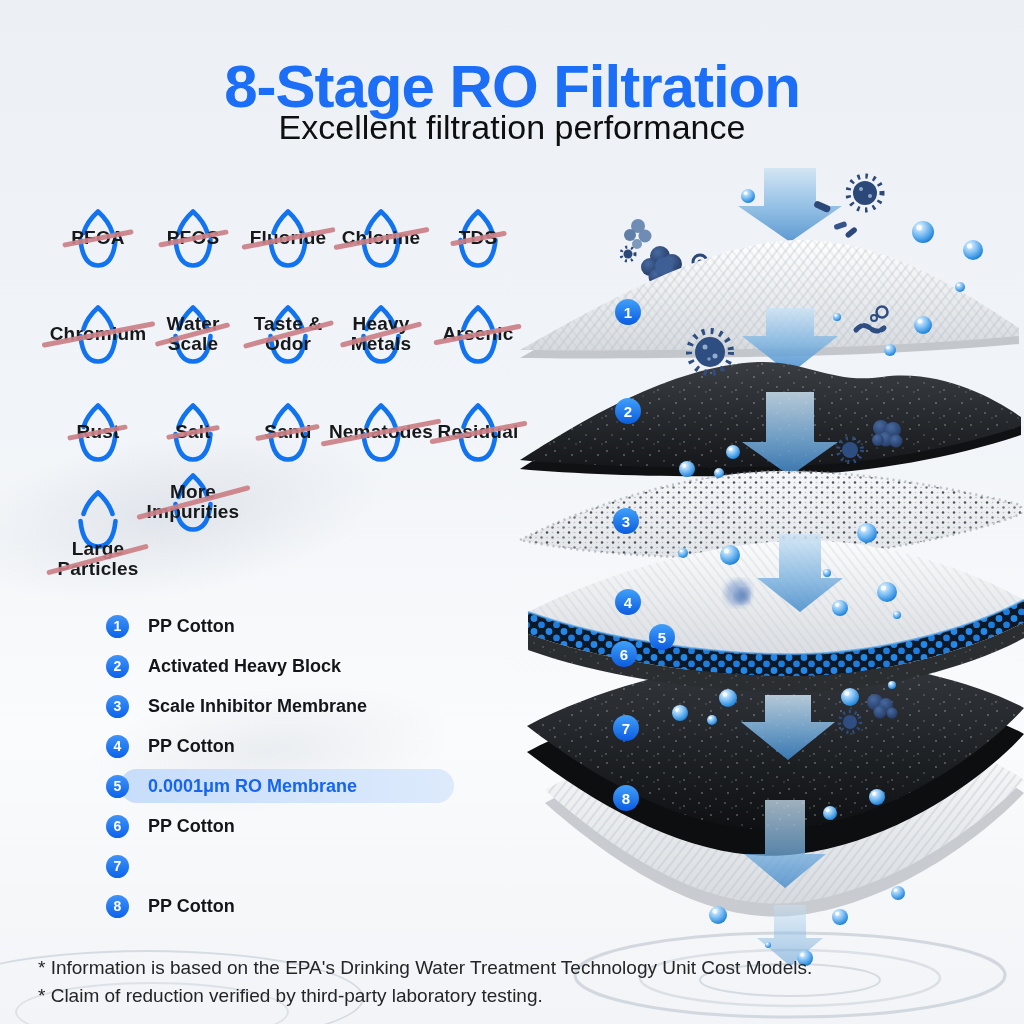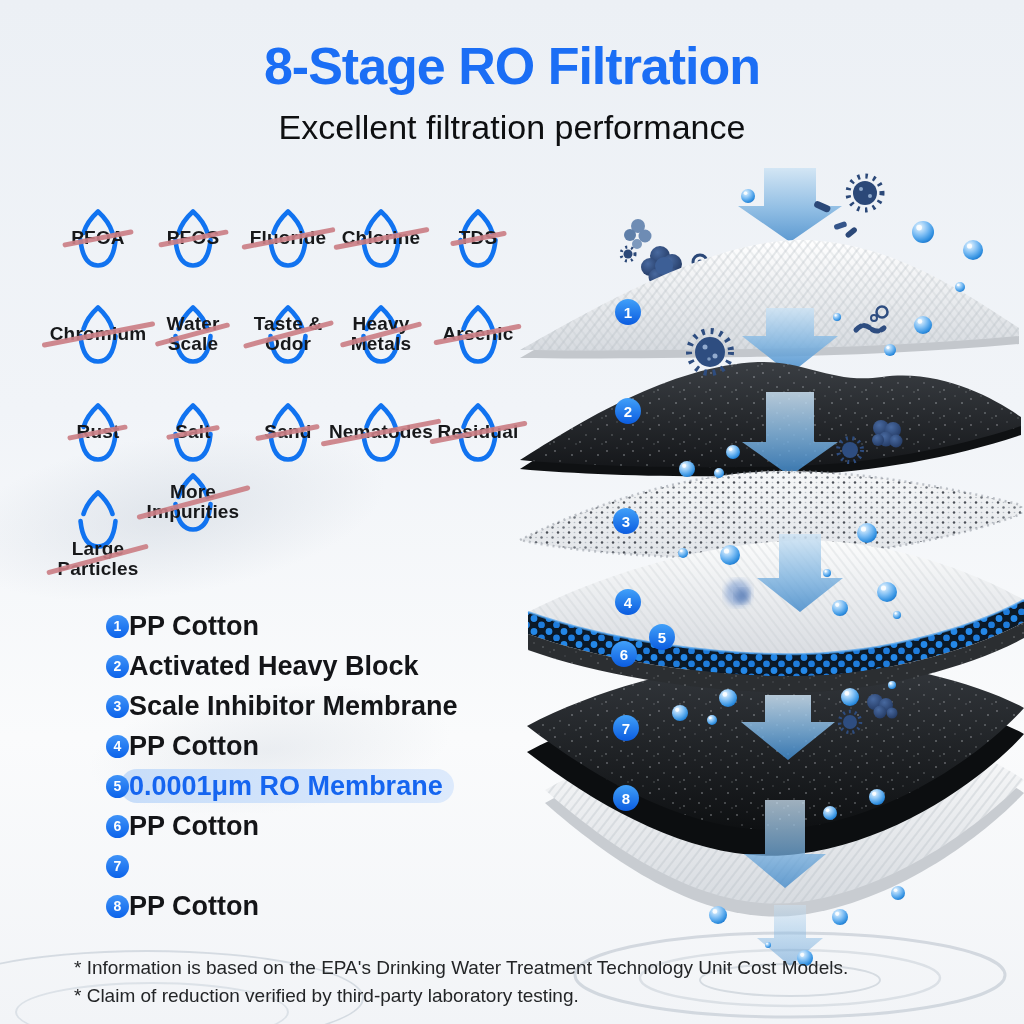--- a/index.html
+++ b/index.html
@@ -10,47 +10,47 @@
   .streak{position:absolute;border-radius:50%;}
   .streak1{left:-140px;top:400px;width:620px;height:230px;transform:rotate(-9deg);
     background:radial-gradient(50% 50% at 50% 50%, rgba(199,207,217,.45), rgba(199,207,217,0) 70%);}
   .streak2{left:10px;top:660px;width:520px;height:180px;transform:rotate(-6deg);
     background:radial-gradient(50% 50% at 50% 50%, rgba(205,212,221,.35), rgba(205,212,221,0) 70%);}
   .ripple{position:absolute;border:2px solid rgba(163,175,189,.38);border-radius:50%;}
   .ripple1{left:-70px;top:950px;width:430px;height:92px;}
   .ripple2{left:15px;top:982px;width:270px;height:56px;border-color:rgba(163,175,189,.28);}
   .diagram{position:absolute;left:500px;top:160px;z-index:1;display:block;}
   .content{position:absolute;inset:0;z-index:2;}
-  .title{position:absolute;top:36px;left:0;width:1024px;margin:0;text-align:center;
-    font-size:52px;font-weight:700;letter-spacing:-1px;color:#1b6ef5;}
+  .title{position:absolute;top:52px;left:0;width:1024px;margin:0;text-align:center;
+    font-size:60px;font-weight:700;letter-spacing:-1px;color:#1b6ef5;}
   .subtitle{position:absolute;top:108px;left:0;width:1024px;margin:0;text-align:center;
     font-size:34px;font-weight:400;color:#0e0f11;}
   #grid{position:absolute;inset:0;}
   .cell{position:absolute;width:120px;height:120px;display:flex;align-items:center;justify-content:center;}
   .dropicon{position:absolute;left:36px;top:27px;}
   .dropicon path{fill:none;stroke:#1173f0;stroke-width:4.6;stroke-linecap:round;stroke-linejoin:round;}
   .clwrap{position:relative;display:inline-block;z-index:1;}
   .cl{display:block;white-space:pre-line;text-align:center;font-size:19px;line-height:20px;
     font-weight:700;color:#17181a;letter-spacing:.2px;}
   .strike{position:absolute;left:-9px;right:-9px;top:50%;height:5px;margin-top:-2.5px;
     background:#cb7f86;border-radius:3px;transform:rotate(-11deg);opacity:.92;}
   .strike.steep{left:-12px;right:-12px;transform:rotate(-15deg);}
   #stages{position:absolute;inset:0;}
   .stage{position:absolute;left:0;height:40px;width:520px;display:flex;align-items:center;
     padding-left:106px;box-sizing:border-box;}
   .sbadge{flex:0 0 23px;width:23px;height:23px;border-radius:50%;
     background:linear-gradient(180deg,#3f93f8,#0c63ea);color:#fff;font-size:14px;font-weight:700;
     display:flex;align-items:center;justify-content:center;position:relative;z-index:1;}
-  .slabel{font-size:27px;font-weight:700;color:#141518;white-space:nowrap;
+  .slabel{margin-left:19px;font-size:18px;font-weight:700;color:#141518;white-space:nowrap;
     position:relative;z-index:1;}
   .pill{display:none;}
   .stage.hl .pill{display:block;position:absolute;left:120px;top:3px;width:334px;height:34px;
     border-radius:17px;background:linear-gradient(90deg,#c7ddf9,#ddeafc);}
   .stage.hl .slabel{color:#1565f0;}
-  .footnotes{position:absolute;left:38px;top:954px;font-size:19px;line-height:28px;color:#232527;margin-left:36px;}
+  .footnotes{position:absolute;left:38px;top:954px;font-size:19px;line-height:28px;color:#232527;}
   .footnotes p{margin:0;}
   .dbt{font-family:"Liberation Sans",sans-serif;font-size:15px;font-weight:700;fill:#ffffff;}
 </style>
 </head>
 <body>
 
 <div class="page">
 
   <div class="bg">
     <div class="streak streak1"></div>

